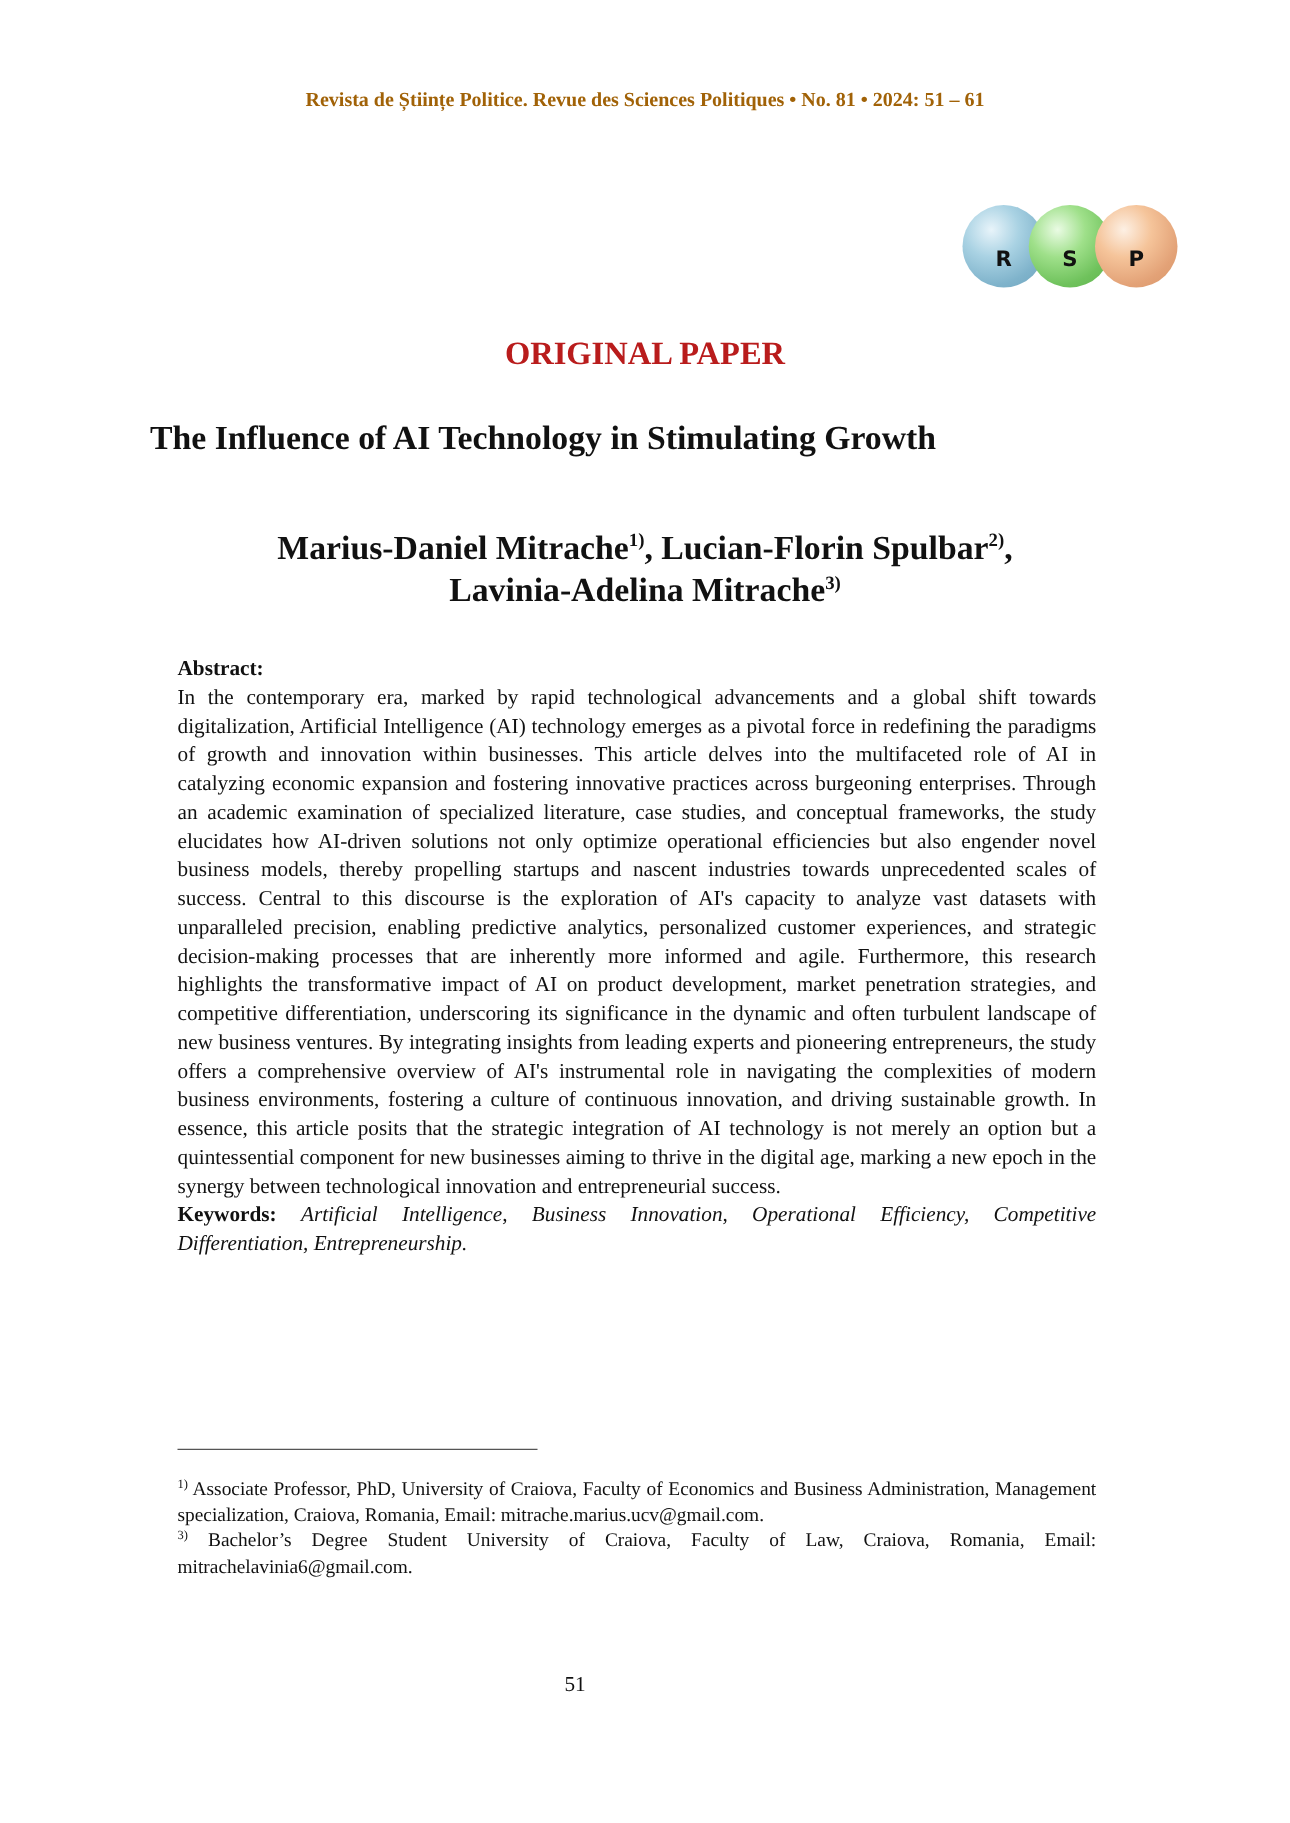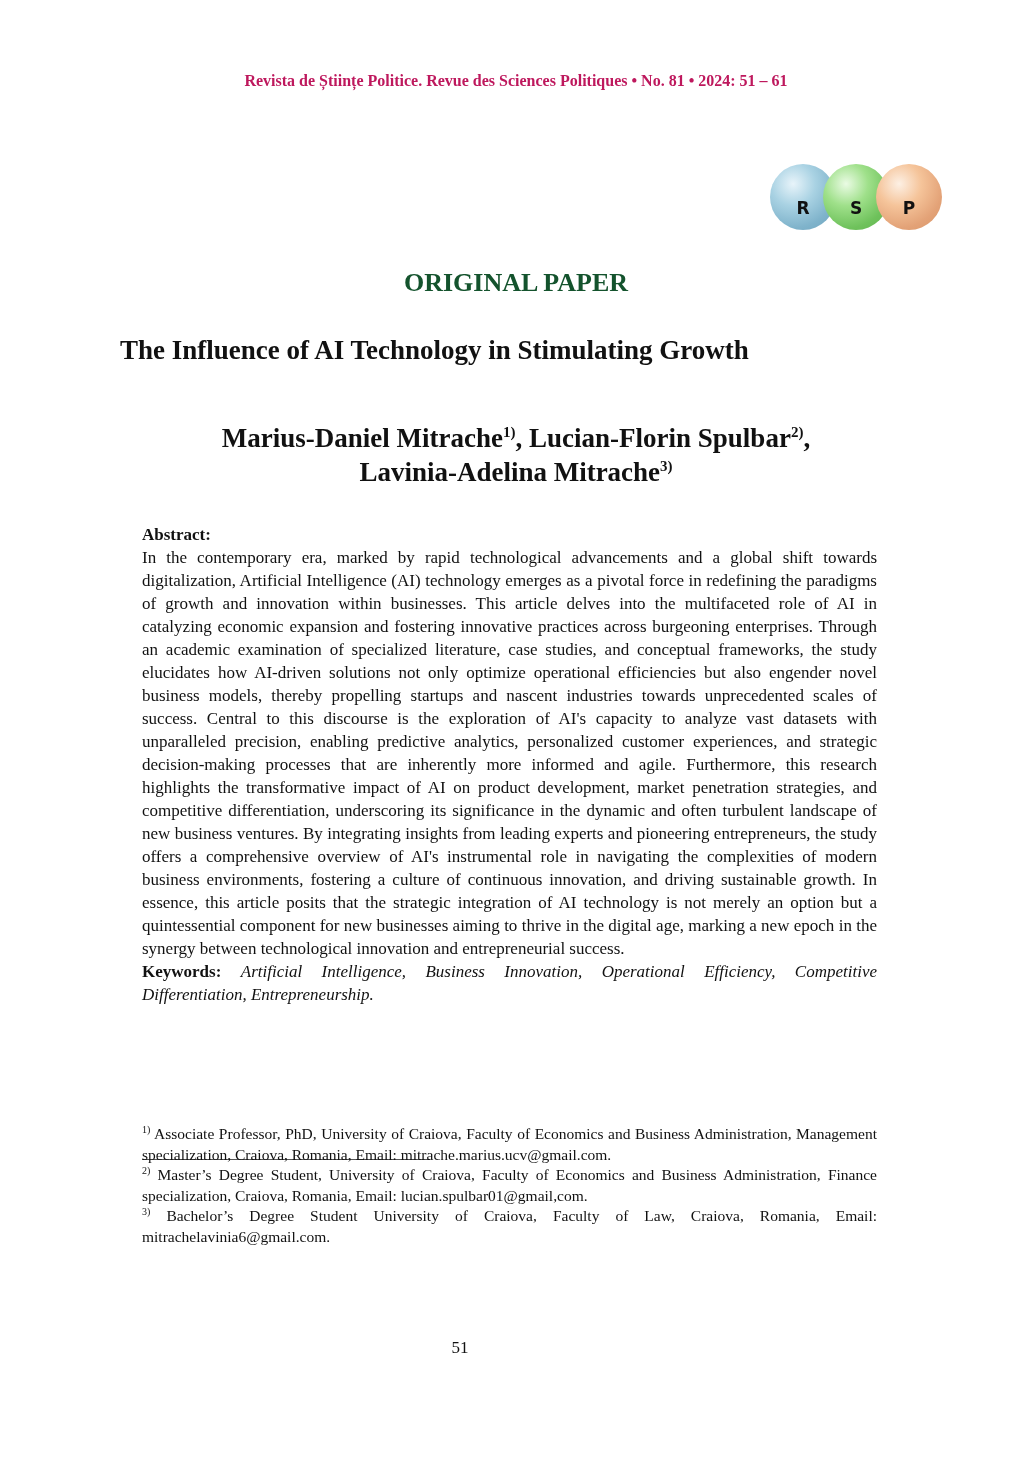--- a/index.html
+++ b/index.html
@@ -1,42 +1,42 @@
 <!DOCTYPE html>
 <html><head>
 <meta charset="utf-8">
 <style>
   html, body { margin: 0; padding: 0; background: #ffffff; }
   body { width: 1032px; height: 1458px; position: relative; overflow: hidden;
          font-family: "Liberation Serif", "DejaVu Serif", serif; color: #111; }
   .running-header { position: absolute; top: 72px; left: 0; width: 1032px; text-align: center;
-         font-size: 16px; font-weight: bold; color: #be185d; }
+         font-size: 16px; font-weight: bold; color: #a16207; }
   .logo { position: absolute; top: 160px; left: 768px; width: 176px; height: 72px; }
   .ball { position: absolute; top: 4px; width: 66px; height: 66px; border-radius: 50%;
           display: flex; align-items: center; justify-content: center;
           font-family: "DejaVu Sans", sans-serif; font-weight: bold; font-size: 17px; color: #111;
           padding-top: 22px; box-sizing: border-box; }
   .ball.r { left: 2px; background: radial-gradient(circle at 35% 30%, #e8f4fa 0%, #a9d2e3 35%, #7fb3cb 70%, #6ea3bd 100%); }
   .ball.s { left: 55px; background: radial-gradient(circle at 35% 30%, #eafbe4 0%, #9fe08a 35%, #6fc25c 70%, #5fb24c 100%); }
   .ball.p { left: 108px; background: radial-gradient(circle at 35% 30%, #fdf0e4 0%, #f5c49a 35%, #e3a277 70%, #d79567 100%); }
   .section-label { position: absolute; top: 268px; left: 0; width: 1032px; text-align: center;
-         font-size: 26px; font-weight: bold; color: #14532d; }
+         font-size: 26px; font-weight: bold; color: #b91c1c; }
   .title { position: absolute; top: 333px; left: 120px; width: 780px; 
          font-size: 27px; font-weight: bold; line-height: 34px; }
   .authors { position: absolute; top: 421px; left: 120px; width: 792px; text-align: center;
          font-size: 27px; font-weight: bold; line-height: 34px; }
   .authors sup { font-size: 15px; vertical-align: 10px; line-height: 0; }
   .abstract-block { position: absolute; top: 523px; left: 142px; width: 735px;
          font-size: 17px; line-height: 23px; text-align: justify; }
   .abstract-head { font-weight: bold; }
   .abstract-body { text-align: justify; }
   .kw-label, .jel-label { font-weight: bold; }
   .kw-values { font-style: italic; }
   .fn-rule { position: absolute; top: 1159px; left: 142px; width: 288px; height: 0; border-top: 1px solid #555; }
-  .footnotes { position: absolute; top: 1124px; left: 142px; width: 735px;
+  .footnotes { position: absolute; top: 1182px; left: 142px; width: 735px;
          font-size: 15.5px; line-height: 20.6px; text-align: justify; }
   .fn { margin: 0; }
   .fn sup { font-size: 10px; vertical-align: 6px; line-height: 0; }
   .page-number { position: absolute; top: 1338px; left: 0; width: 920px; text-align: center; font-size: 17px; }
 </style>
 </head>
 <body>
 
 <div class="running-header">Revista de Științe Politice. Revue des Sciences Politiques • No. 81 • 2024: 51 – 61</div>
 
@@ -67,17 +67,16 @@
   <div>
     <span class="kw-label">Keywords:</span>
     <span class="kw-values">Artificial Intelligence, Business Innovation, Operational Efficiency, Competitive Differentiation, Entrepreneurship.</span>
   </div>
 </div>
 
 <div class="fn-rule"></div>
 
 <div class="footnotes">
   <p class="fn"><sup>1)</sup> <span>Associate Professor, PhD, University of Craiova, Faculty of Economics and Business Administration, Management specialization, Craiova, Romania, Email: mitrache.marius.ucv@gmail.com.</span></p>
-  <p class="fn"><sup>2)</sup> <span>Master’s Degree Student, University of Craiova, Faculty of Economics and Business Administration, Finance specialization, Craiova, Romania, Email: lucian.spulbar01@gmail,com.</span></p>
   <p class="fn"><sup>3)</sup> <span>Bachelor’s Degree Student University of Craiova, Faculty of Law, Craiova, Romania, Email: mitrachelavinia6@gmail.com.</span></p>
 </div>
 
 <div class="page-number">51</div>
 
 </body></html>

